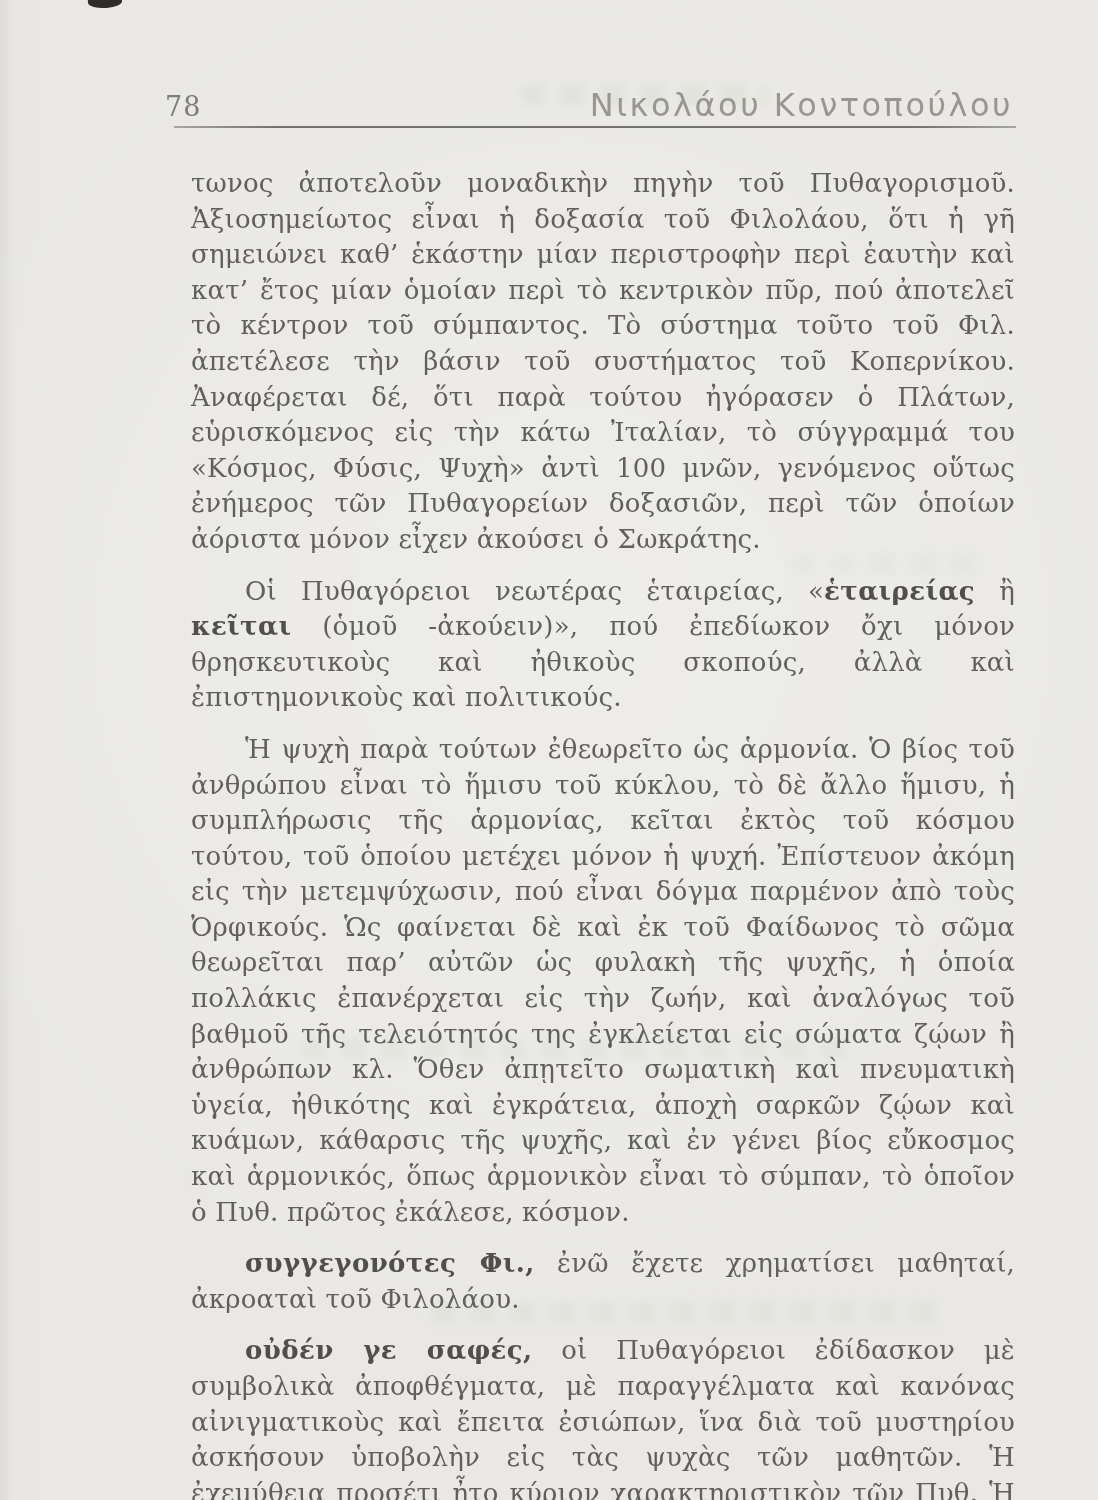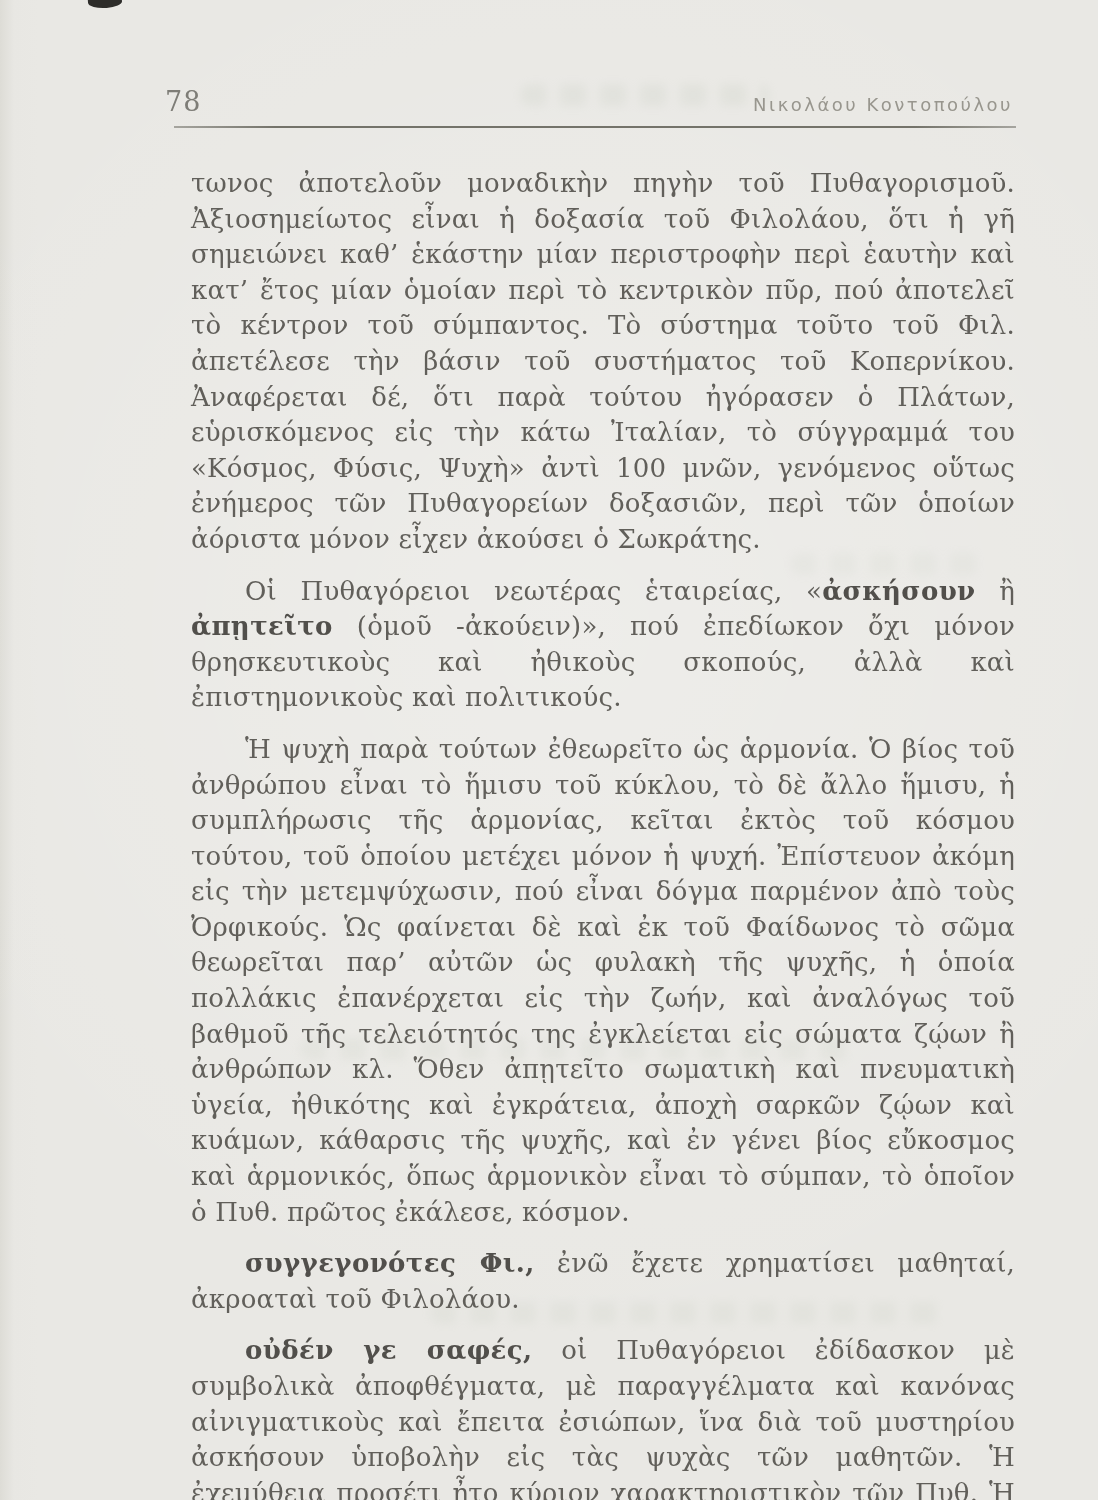--- a/index.html
+++ b/index.html
@@ -36,21 +36,21 @@
 
   .hdr {
     position: absolute; top: 86px; left: 165px; width: 848px;
     display: flex; justify-content: space-between; align-items: baseline;
   }
   .pn {
     font-size: 27px; color: #7e7d77; letter-spacing: 1px;
   }
   .rt {
     font-family: "DejaVu Sans", sans-serif;
-    font-size: 18px; color: #98968e; letter-spacing: 2.5px;
+    font-size: 32px; color: #98968e; letter-spacing: 2.5px;
   }
   .rule {
     position: absolute; top: 126px; left: 174px; width: 842px; height: 2px;
     background: linear-gradient(90deg, rgba(110,109,101,0.55), #74736a 12%, #74736a 88%, rgba(110,109,101,0.55));
   }
   .txt {
     position: absolute; top: 150px; left: 175px; width: 856px;
     font-size: 26px; line-height: 35.6px;
     color: #615f5a;
     text-align: justify;
@@ -72,21 +72,21 @@
 
   <header class="hdr">
     <span class="pn">78</span>
     <span class="rt">Νικολάου Κοντοπούλου</span>
   </header>
   <div class="rule"></div>
 
   <main class="txt">
     <p><span>τωνος ἀποτελοῦν μοναδικὴν πηγὴν τοῦ Πυθαγορισμοῦ. Ἀξιοσημείωτος εἶναι ἡ δοξασία τοῦ Φιλολάου, ὅτι ἡ γῆ σημειώνει καθ’ ἑκάστην μίαν περιστροφὴν περὶ ἑαυτὴν καὶ κατ’ ἔτος μίαν ὁμοίαν περὶ τὸ κεντρικὸν πῦρ, πού ἀποτελεῖ τὸ κέντρον τοῦ σύμπαντος. Τὸ σύστημα τοῦτο τοῦ Φιλ. ἀπετέλεσε τὴν βάσιν τοῦ συστήματος τοῦ Κοπερνίκου. Ἀναφέρεται δέ, ὅτι παρὰ τούτου ἠγόρασεν ὁ Πλάτων, εὑρισκόμενος εἰς τὴν κάτω Ἰταλίαν, τὸ σύγγραμμά του «Κόσμος, Φύσις, Ψυχὴ» ἀντὶ 100 μνῶν, γενόμενος οὕτως ἐνήμερος τῶν Πυθαγορείων δοξασιῶν, περὶ τῶν ὁποίων ἀόριστα μόνον εἶχεν ἀκούσει ὁ Σωκράτης.</span></p>
 
-    <p class="ind"><span>Οἱ Πυθαγόρειοι νεωτέρας ἑταιρείας, «</span><b class="bd">ἀσκήσουν</b><span> ἢ </span><b class="bd">ἀπῃτεῖτο</b><span> (ὁμοῦ -ἀκούειν)», πού ἐπεδίωκον ὄχι μόνον θρησκευτικοὺς καὶ ἠθικοὺς σκοπούς, ἀλλὰ καὶ ἐπιστημονικοὺς καὶ πολιτικούς.</span></p>
+    <p class="ind"><span>Οἱ Πυθαγόρειοι νεωτέρας ἑταιρείας, «</span><b class="bd">ἑταιρείας</b><span> ἢ </span><b class="bd">κεῖται</b><span> (ὁμοῦ -ἀκούειν)», πού ἐπεδίωκον ὄχι μόνον θρησκευτικοὺς καὶ ἠθικοὺς σκοπούς, ἀλλὰ καὶ ἐπιστημονικοὺς καὶ πολιτικούς.</span></p>
 
     <p class="ind"><span>Ἡ ψυχὴ παρὰ τούτων ἐθεωρεῖτο ὡς ἁρμονία. Ὁ βίος τοῦ ἀνθρώπου εἶναι τὸ ἥμισυ τοῦ κύκλου, τὸ δὲ ἄλλο ἥμισυ, ἡ συμπλήρωσις τῆς ἁρμονίας, κεῖται ἐκτὸς τοῦ κόσμου τούτου, τοῦ ὁποίου μετέχει μόνον ἡ ψυχή. Ἐπίστευον ἀκόμη εἰς τὴν μετεμψύχωσιν, πού εἶναι δόγμα παρμένον ἀπὸ τοὺς Ὀρφικούς. Ὡς φαίνεται δὲ καὶ ἐκ τοῦ Φαίδωνος τὸ σῶμα θεωρεῖται παρ’ αὐτῶν ὡς φυλακὴ τῆς ψυχῆς, ἡ ὁποία πολλάκις ἐπανέρχεται εἰς τὴν ζωήν, καὶ ἀναλόγως τοῦ βαθμοῦ τῆς τελειότητός της ἐγκλείεται εἰς σώματα ζῴων ἢ ἀνθρώπων κλ. Ὅθεν ἀπῃτεῖτο σωματικὴ καὶ πνευματικὴ ὑγεία, ἠθικότης καὶ ἐγκράτεια, ἀποχὴ σαρκῶν ζῴων καὶ κυάμων, κάθαρσις τῆς ψυχῆς, καὶ ἐν γένει βίος εὔκοσμος καὶ ἁρμονικός, ὅπως ἁρμονικὸν εἶναι τὸ σύμπαν, τὸ ὁποῖον ὁ Πυθ. πρῶτος ἐκάλεσε, κόσμον.</span></p>
 
     <p class="ind"><b class="bd">συγγεγονότες Φι.,</b><span> ἐνῶ ἔχετε χρηματίσει μαθηταί, ἀκροαταὶ τοῦ Φιλολάου.</span></p>
 
     <p class="ind"><b class="bd">οὐδέν γε σαφές,</b><span> οἱ Πυθαγόρειοι ἐδίδασκον μὲ συμβολικὰ ἀποφθέγματα, μὲ παραγγέλματα καὶ κανόνας αἰνιγματικοὺς καὶ ἔπειτα ἐσιώπων, ἵνα διὰ τοῦ μυστηρίου ἀσκήσουν ὑποβολὴν εἰς τὰς ψυχὰς τῶν μαθητῶν. Ἡ ἐχεμύθεια προσέτι ἦτο κύριον χαρακτηριστικὸν τῶν Πυθ. Ἡ αὐτὴ ἐχεμύθεια παρατηρεῖται καὶ εἰς τὰ Ἐλευσίνια μυστήρια ὡς καὶ εἰς τὰς νεωτέρας στοὰς τῶν τεκτόνων.</span></p>
 
     <p class="ind"><b class="bd">καί,</b><span> ὁ ἁρμονικὸν </span><b class="bd">καὶ</b><span> πρὸ τῶν ὑπερθετικῶν σημαίνει ἐπίτασιν, ὅλως ἐξαιρετικῶς.</span></p>
 
   </main>

